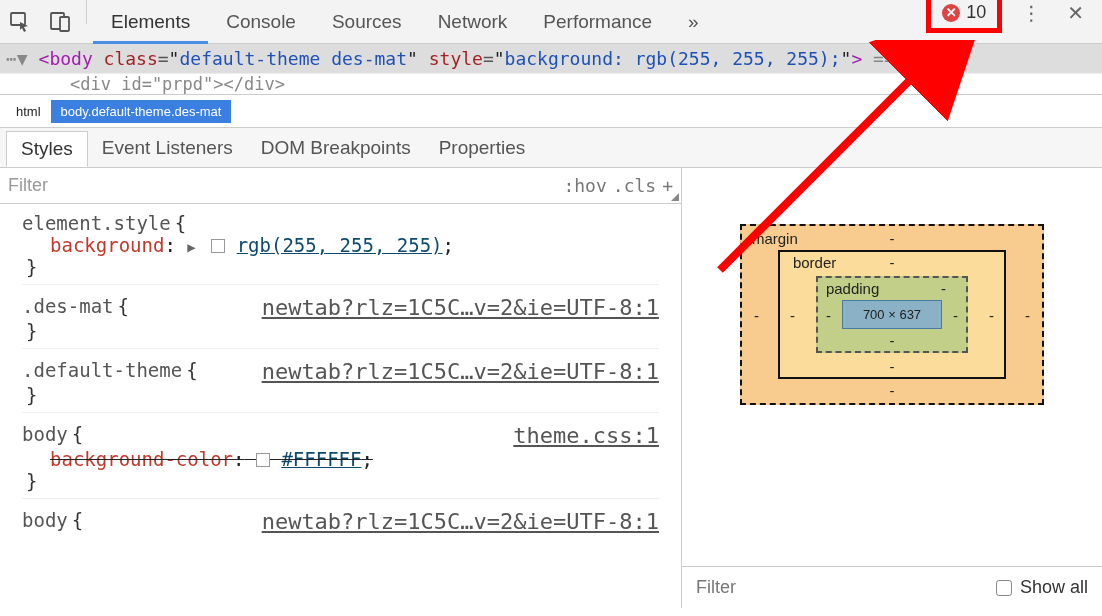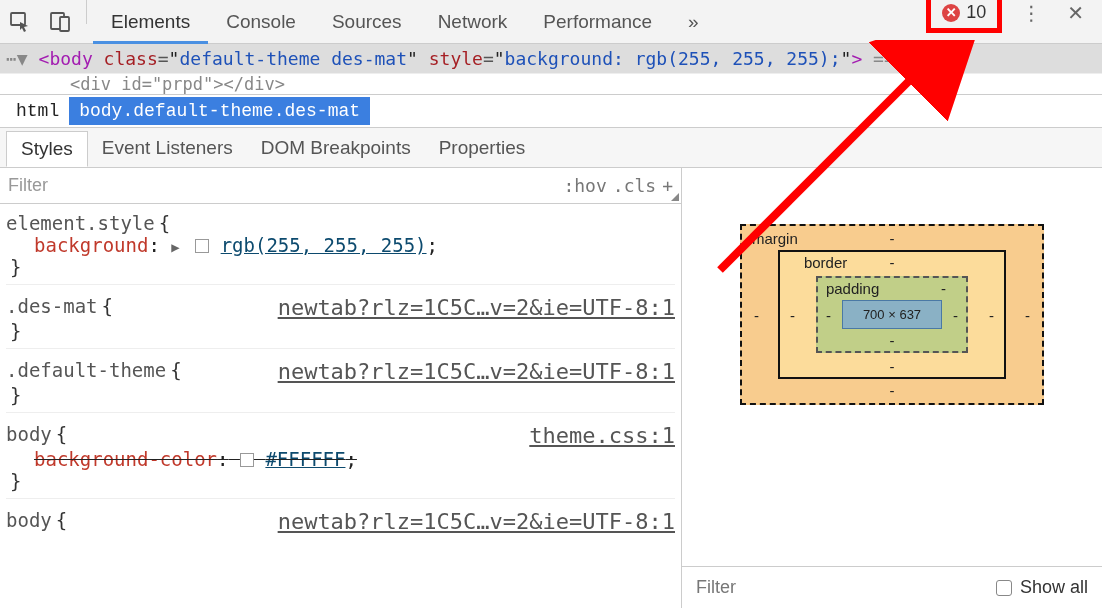--- a/index.html
+++ b/index.html
@@ -105,22 +105,22 @@
       display: flex;
       align-items: center;
       height: 34px;
       border-top: 1px solid #ccc;
       border-bottom: 1px solid #ccc;
       background: #fff;
       padding-left: 6px;
     }
     .crumb {
       padding: 4px 10px;
-      font-size: 18px;
-      font-family: Liberation Mono, monospace;
+      font-size: 13px;
+      font-family: Liberation Sans, sans-serif;
       cursor: pointer;
     }
     .crumb.sel {
       background: #3b7fe0;
       color: #fff;
     }
     
     .subtabs {
       display: flex;
       align-items: center;
@@ -157,21 +157,21 @@
       position: relative;
     }
     .styles-toolbar .filter { flex: 1; color: #999; }
     .styles-toolbar .tool { margin-left: 6px; font-family: Menlo, Consolas, monospace; cursor: pointer; }
     .corner-triangle {
       position: absolute; right: 2px; bottom: 2px;
       width: 0; height: 0;
       border-left: 8px solid transparent;
       border-bottom: 8px solid #888;
     }
-    .styles-body { flex: 1; overflow: hidden; padding: 8px 6px; font-family: Menlo, Consolas, monospace; font-size: 19px; }
+    .styles-body { flex: 1; overflow: hidden; padding: 8px 22px; font-family: Menlo, Consolas, monospace; font-size: 19px; }
     .rule { margin-bottom: 10px; padding-bottom: 6px; border-bottom: 1px solid #eee; }
     .rule-head { display: flex; }
     .selector { color: #555; }
     .brace { color: #333; margin-left: 4px; }
     .source { margin-left: auto; color: #555; text-decoration: underline; cursor: pointer; font-size: 22px; }
     .decl { padding-left: 28px; }
     .prop { color: #c0392b; }
     .val { color: #0c4a6e; text-decoration: underline; }
     .swatch {
       display: inline-block; width: 14px; height: 14px;
@@ -361,21 +361,21 @@
 
   <div class="sidebar">
     <div class="boxmodel-wrap">
       <div class="bm-margin">
         <span class="bm-label" style="top:4px;left:10px">margin</span>
         <span class="bm-dash" style="top:4px;left:50%;transform:translateX(-50%)">-</span>
         <span class="bm-dash" style="bottom:4px;left:50%;transform:translateX(-50%)">-</span>
         <span class="bm-dash" style="left:12px;top:50%;transform:translateY(-50%)">-</span>
         <span class="bm-dash" style="right:12px;top:50%;transform:translateY(-50%)">-</span>
         <div class="bm-border">
-          <span class="bm-label" style="top:2px;left:24px">border</span>
+          <span class="bm-label" style="top:2px;left:13px">border</span>
           <span class="bm-dash" style="top:2px;left:50%;transform:translateX(-50%)">-</span>
           <span class="bm-dash" style="bottom:2px;left:50%;transform:translateX(-50%)">-</span>
           <span class="bm-dash" style="left:10px;top:50%;transform:translateY(-50%)">-</span>
           <span class="bm-dash" style="right:10px;top:50%;transform:translateY(-50%)">-</span>
           <div class="bm-padding">
             <span class="bm-label" style="top:2px;left:8px">padding</span>
             <span class="bm-dash" style="top:2px;right:20px">-</span>
             <span class="bm-dash" style="bottom:2px;left:50%;transform:translateX(-50%)">-</span>
             <span class="bm-dash" style="left:8px;top:50%;transform:translateY(-50%)">-</span>
             <span class="bm-dash" style="right:8px;top:50%;transform:translateY(-50%)">-</span>

